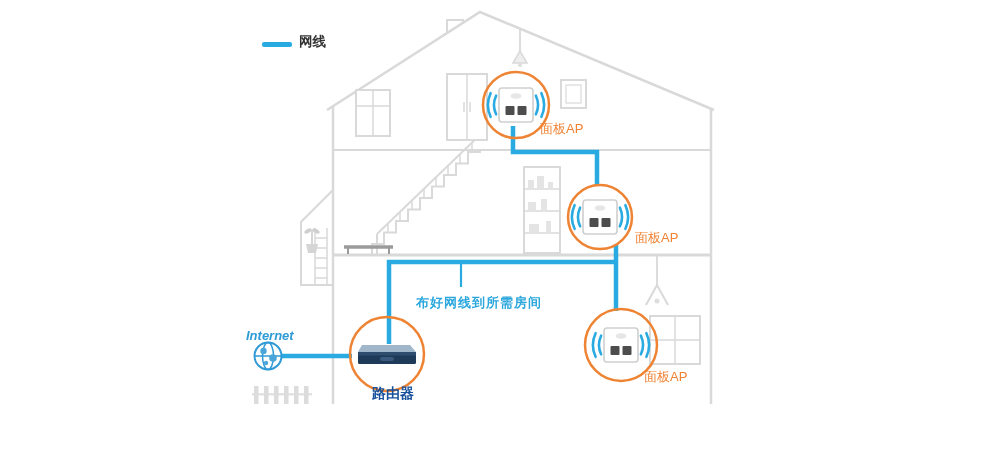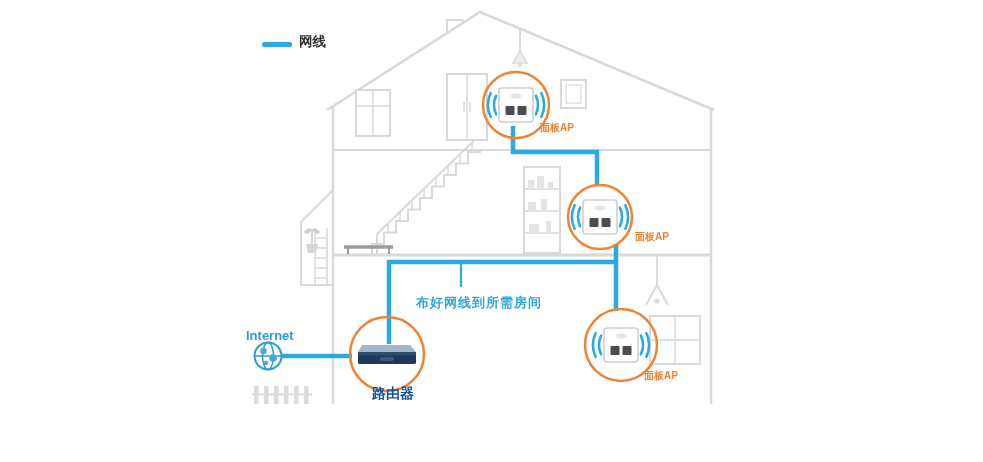--- a/index.html
+++ b/index.html
@@ -5,23 +5,23 @@
   html,body{margin:0;padding:0;background:#fff;}
   .stage{
     position:relative;width:983px;height:404px;background:#fff;overflow:hidden;
     font-family:"Liberation Sans","DejaVu Sans",sans-serif;
     text-align:right;
   }
   .stage svg{position:absolute;left:0;top:0;}
   .lbl{position:absolute;white-space:nowrap;line-height:1.1;}
   .legend-swatch{position:absolute;left:262px;top:42px;width:30px;height:5px;background:#29abe2;border-radius:2px;}
   .legend-label{left:299px;top:35px;font-size:13.5px;font-weight:bold;color:#333;}
-  .internet-label{left:246px;top:329px;font-size:13px;font-weight:600;color:#2e9bd6;}
+  .internet-label{left:246px;top:329px;font-size:13px;font-weight:600;color:#2e9bd6;font-style:italic;}
   .router-label{left:360px;top:386px;font-size:14px;font-weight:bold;color:#17519c;padding-left:12px;}
-  .ap-label{font-size:10px;font-weight:bold;color:#f08233;}
+  .ap-label{font-size:13px;font-weight:normal;color:#f08233;}
   .ap-label.attic{left:540px;top:122px;}
   .ap-label.middle{left:635px;top:231px;}
   .ap-label.ground{left:644px;top:370px;}
   .instruction-label{left:416px;top:296px;font-size:13px;font-weight:bold;color:#2ba7dd;letter-spacing:1px;font-family:Liberation Serif, serif;}
 </style>
 </head>
 <body>
 
 <div class="stage">
 

